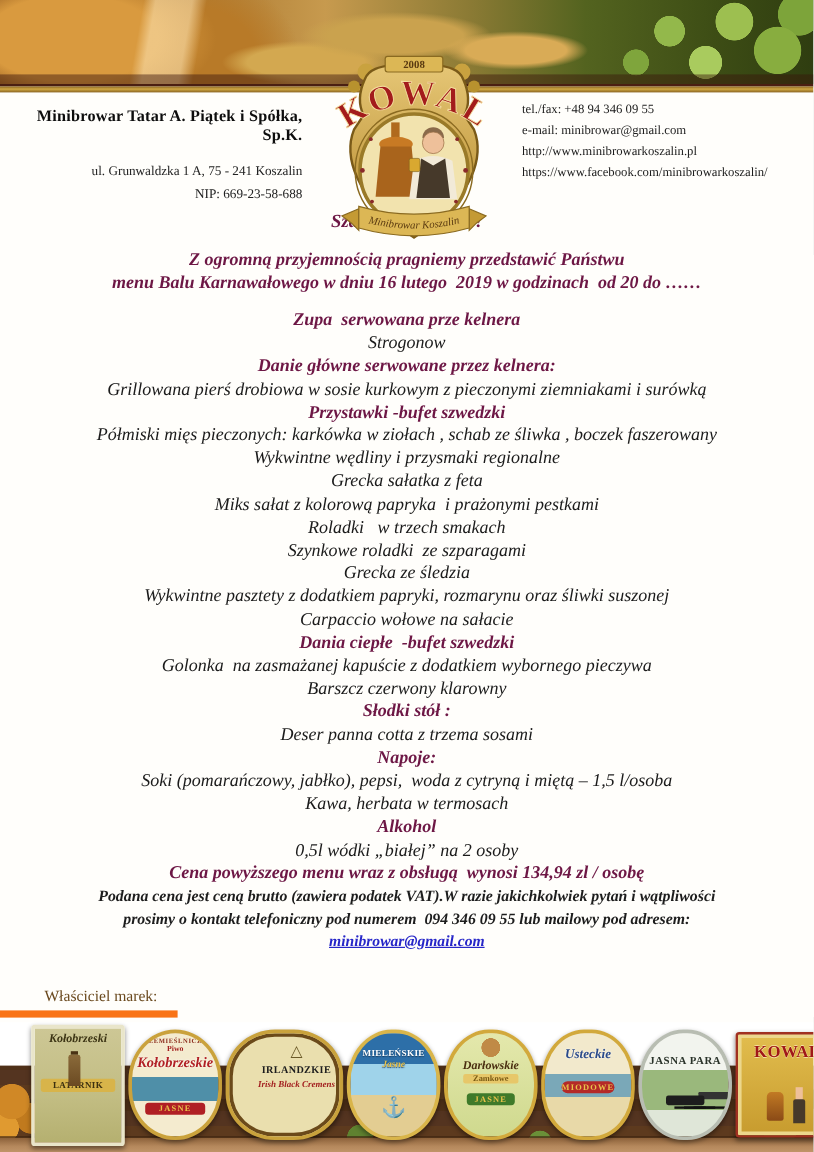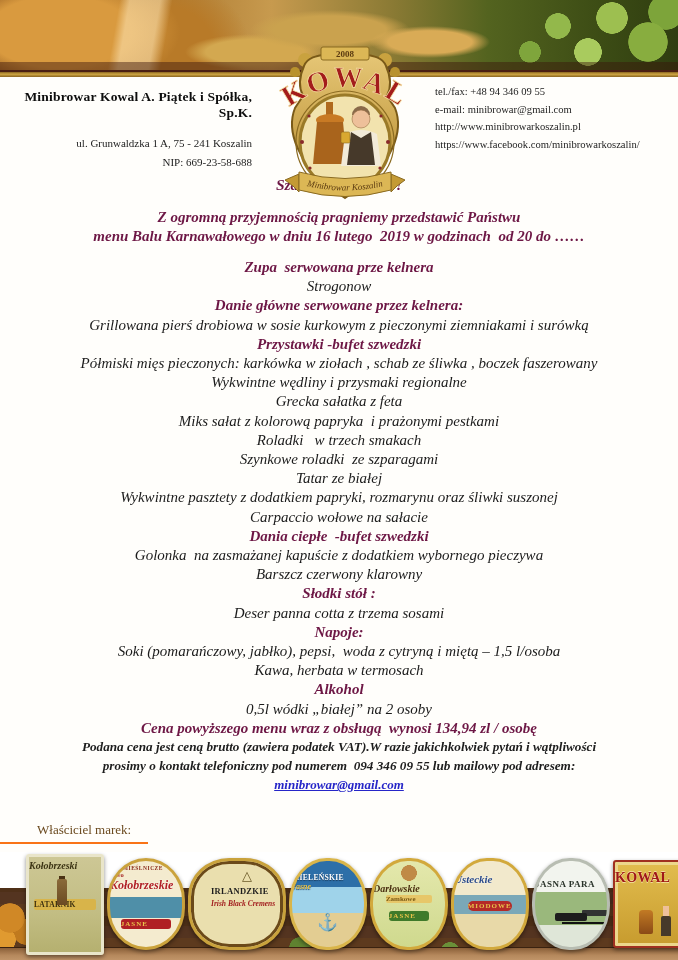--- a/index.html
+++ b/index.html
@@ -53,21 +53,21 @@
 
   
   .footer-note{position:absolute;top:737px;left:0;width:678px;text-align:center;
       font-style:italic;font-weight:bold;color:#1d1d1d;}
   .note-line{font-size:13.2px;line-height:19px;white-space:pre-wrap;}
   .email-link{display:inline-block;margin-top:1px;font-size:13px;color:#2626c8;
       text-decoration:underline;cursor:pointer;}
 
   
   .brands-label-wrap{position:absolute;top:822px;left:0;width:148px;
-      border-bottom:2px solid #f97316;padding-bottom:4px;}
+      border-bottom:6px solid #f97316;padding-bottom:4px;}
   .brands-label{display:block;padding-left:37px;font-size:13px;color:#6b4a1f;}
 
   
   .bottom-photo{position:absolute;top:852px;left:0;width:678px;height:108px;background:#fff;}
   .wood{position:absolute;bottom:0;left:0;width:678px;height:72px;
     background:
       radial-gradient(circle 15px at 10px 30px, #d08826 96%, transparent),
       radial-gradient(circle 12px at 4px 52px, #e09a30 96%, transparent),
       radial-gradient(circle 13px at 26px 44px, #c07a1e 96%, transparent),
       radial-gradient(circle 16px at 650px 50px, #6a8f33 96%, transparent),
@@ -77,21 +77,21 @@
       radial-gradient(circle 10px at 450px 64px, #6a9038 96%, transparent),
       repeating-linear-gradient(0deg,#4f3018 0 10px,#5d3a1e 10px 22px,#543420 22px 34px);}
   .wood::after{content:"";position:absolute;left:0;right:0;bottom:0;height:12px;
       background:linear-gradient(#8a5f38,#b5885c 60%,#c09468);border-top:1px solid #3a2210;}
   .brands-row{position:absolute;bottom:8px;left:26px;width:628px;height:96px;
       display:flex;align-items:center;justify-content:space-between;gap:3px;}
 
   
   .beer-label{position:relative;flex:0 0 auto;width:72px;height:86px;overflow:hidden;
       display:flex;flex-direction:column;align-items:center;justify-content:flex-start;
-      box-shadow:0 2px 4px rgba(0,0,0,.45);}
+      box-shadow:0 2px 4px rgba(0,0,0,.45);text-align:center;}
   .beer-label span{display:block;width:100%;}
   .lbl-arc{font-size:5.5px;letter-spacing:.5px;color:#8a2a1a;margin-top:5px;font-weight:bold;}
   .lbl-small{font-size:6.5px;font-weight:bold;color:#a32020;}
   .lbl-script{font-style:italic;font-weight:bold;}
   .lbl-name{font-weight:bold;letter-spacing:.3px;}
   .lbl-sub{font-size:7px;font-weight:bold;}
   .lbl-band{font-size:7px;font-weight:bold;letter-spacing:1px;padding:1px 0;}
 
   .latarnik{height:95px;border-radius:3px;border:3px solid #e9e5ca;
       background:linear-gradient(#cdc795,#c2bd83 60%,#b5b070);}
@@ -210,21 +210,21 @@
         <path id="ribArc" d="M24 141 Q66 152 108 141" fill="none"></path>
         <text font-size="9" font-style="italic" fill="#5a3a10" font-family="Liberation Serif, serif">
           <textPath href="#ribArc" startOffset="50%" text-anchor="middle">Minibrowar Koszalin</textPath>
         </text>
       </g>
     </svg>
   </div>
 
   <div class="header-info">
     <div class="company-block">
-      <div class="company-name">Minibrowar Kowal A. Piątek i Spółka, Sp.K.</div>
+      <div class="company-name">Minibrowar Tatar A. Piątek i Spółka, Sp.K.</div>
       <div class="company-line">ul. Grunwaldzka 1 A, 75 - 241 Koszalin</div>
       <div class="company-line">NIP: 669-23-58-688</div>
     </div>
     <div class="contact-block">
       <div class="contact-line">tel./fax: +48 94 346 09 55</div>
       <div class="contact-line">e-mail: minibrowar@gmail.com</div>
       <div class="contact-line">http://www.minibrowarkoszalin.pl</div>
       <div class="contact-line">https://www.facebook.com/minibrowarkoszalin/</div>
     </div>
   </div>
@@ -240,21 +240,21 @@
       <div class="menu-line item">Strogonow</div>
       <div class="menu-line heading">Danie główne serwowane przez kelnera:</div>
       <div class="menu-line item">Grillowana pierś drobiowa w sosie kurkowym z pieczonymi ziemniakami i surówką</div>
       <div class="menu-line heading">Przystawki -bufet szwedzki</div>
       <div class="menu-line item">Półmiski mięs pieczonych: karkówka w ziołach , schab ze śliwka , boczek faszerowany</div>
       <div class="menu-line item">Wykwintne wędliny i przysmaki regionalne</div>
       <div class="menu-line item">Grecka sałatka z feta</div>
       <div class="menu-line item">Miks sałat z kolorową papryka  i prażonymi pestkami</div>
       <div class="menu-line item">Roladki   w trzech smakach</div>
       <div class="menu-line item">Szynkowe roladki  ze szparagami</div>
-      <div class="menu-line item">Tatar ze białej</div>
+      <div class="menu-line item">Grecka ze śledzia</div>
       <div class="menu-line item">Wykwintne pasztety z dodatkiem papryki, rozmarynu oraz śliwki suszonej</div>
       <div class="menu-line item">Carpaccio wołowe na sałacie</div>
       <div class="menu-line heading">Dania ciepłe  -bufet szwedzki</div>
       <div class="menu-line item">Golonka  na zasmażanej kapuście z dodatkiem wybornego pieczywa</div>
       <div class="menu-line item">Barszcz czerwony klarowny</div>
       <div class="menu-line heading">Słodki stół :</div>
       <div class="menu-line item">Deser panna cotta z trzema sosami</div>
       <div class="menu-line heading">Napoje:</div>
       <div class="menu-line item">Soki (pomarańczowy, jabłko), pepsi,  woda z cytryną i miętą – 1,5 l/osoba</div>
       <div class="menu-line item">Kawa, herbata w termosach</div>

